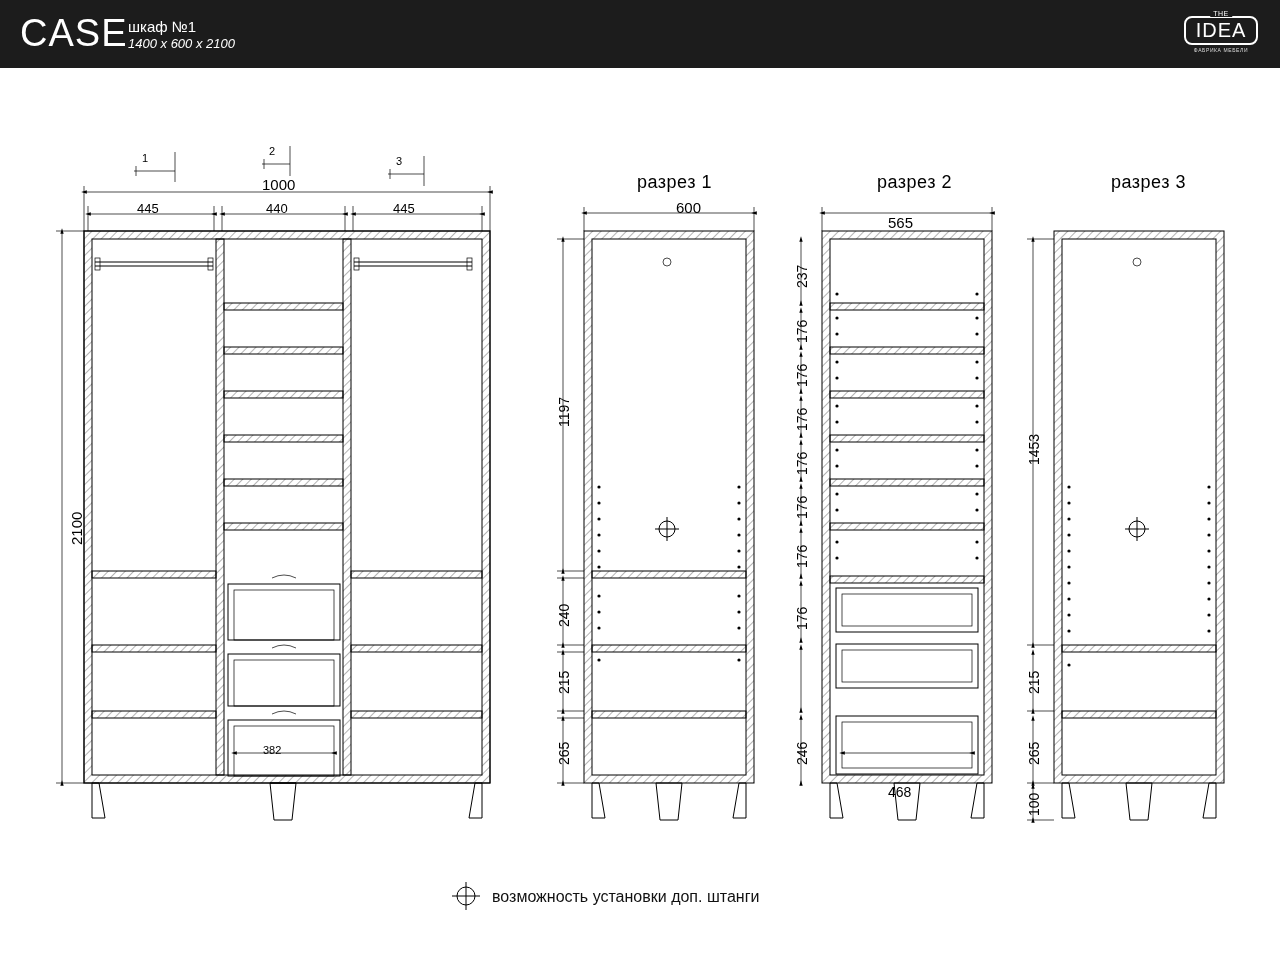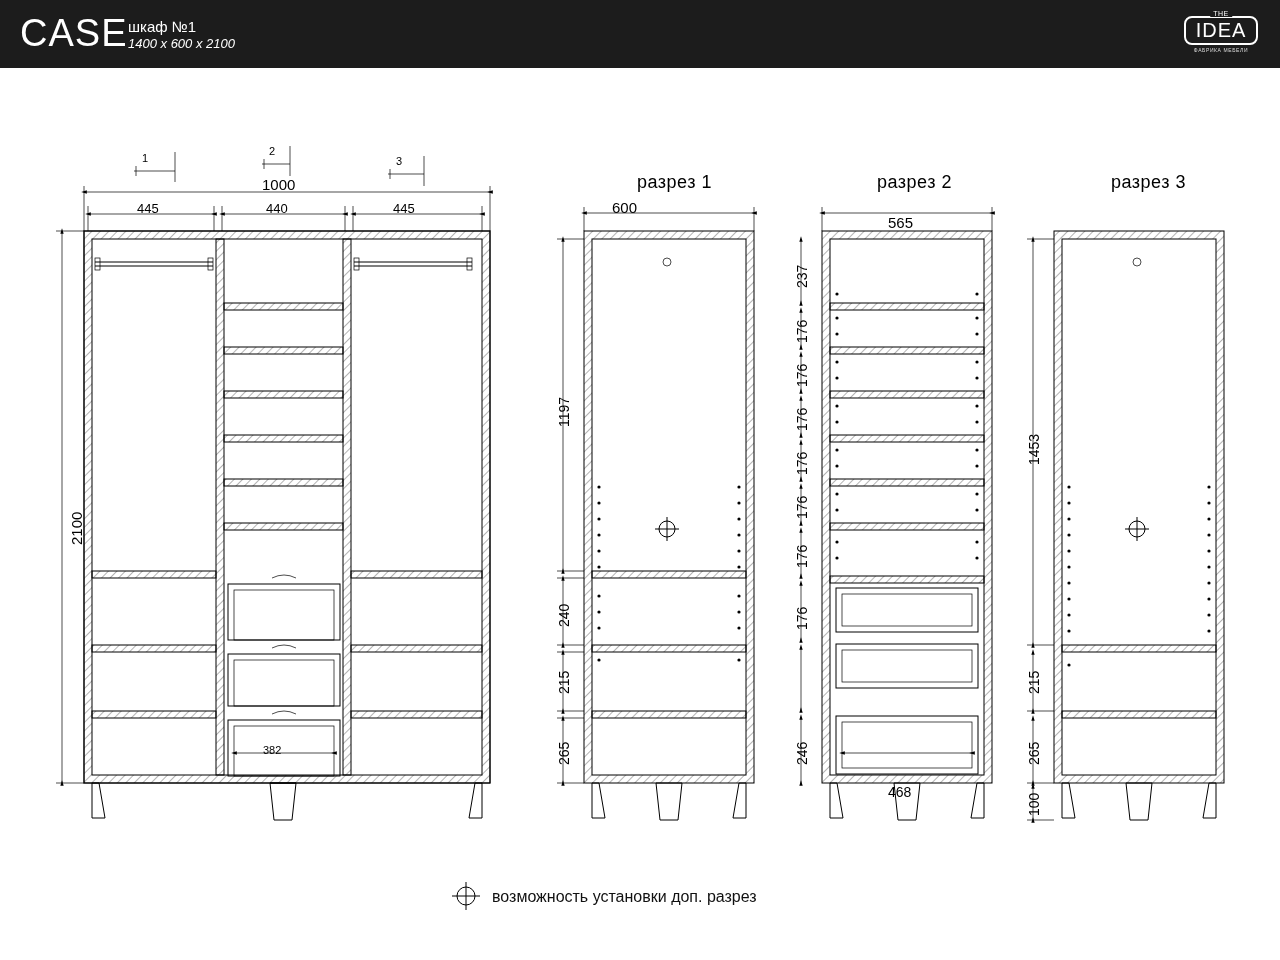--- a/index.html
+++ b/index.html
@@ -379,21 +379,21 @@
   <div class="dim-txt vert" style="left:68px; top:545px; font-size:15px;">2100</div>
   <div class="dim-txt" style="left:142px; top:152px; font-size:11px;">1</div>
   <div class="dim-txt" style="left:269px; top:145px; font-size:11px;">2</div>
   <div class="dim-txt" style="left:396px; top:155px; font-size:11px;">3</div>
   <div class="dim-txt" style="left:263px; top:744px; font-size:11px;">382</div>
 
   <div class="secttl" style="left:637px; top:172px;">разрез 1</div>
   <div class="secttl" style="left:877px; top:172px;">разрез 2</div>
   <div class="secttl" style="left:1111px; top:172px;">разрез 3</div>
 
-  <div class="dim-txt" style="left:612px; top:199px; font-size:15px;">600</div>
+  <div class="dim-txt" style="left:676px; top:199px; font-size:15px;">600</div>
   <div class="dim-txt vert" style="left:556px; top:427px; font-size:14px;">1197</div>
   <div class="dim-txt vert" style="left:556px; top:627px; font-size:14px;">240</div>
   <div class="dim-txt vert" style="left:556px; top:694px; font-size:14px;">215</div>
   <div class="dim-txt vert" style="left:556px; top:765px; font-size:14px;">265</div>
 
   <div class="dim-txt" style="left:888px; top:214px; font-size:15px;text-align:center;">565</div>
   <div class="dim-txt vert" style="left:794px; top:288px; font-size:14px;">237</div>
   <div class="dim-txt vert" style="left:794px; top:343px; font-size:14px;">176</div>
   <div class="dim-txt vert" style="left:794px; top:387px; font-size:14px;">176</div>
   <div class="dim-txt vert" style="left:794px; top:431px; font-size:14px;">176</div>
@@ -402,15 +402,15 @@
   <div class="dim-txt vert" style="left:794px; top:568px; font-size:14px;">176</div>
   <div class="dim-txt vert" style="left:794px; top:630px; font-size:14px;">176</div>
   <div class="dim-txt vert" style="left:794px; top:765px; font-size:14px;">246</div>
   <div class="dim-txt" style="left:888px; top:784px; font-size:14px;">468</div>
 
   <div class="dim-txt vert" style="left:1026px; top:465px; font-size:14px;">1453</div>
   <div class="dim-txt vert" style="left:1026px; top:694px; font-size:14px;">215</div>
   <div class="dim-txt vert" style="left:1026px; top:765px; font-size:14px;">265</div>
   <div class="dim-txt vert" style="left:1026px; top:816px; font-size:14px;">100</div>
 
-  <div id="footer-note">возможность установки доп. разрез</div>
+  <div id="footer-note">возможность установки доп. штанги</div>
 
 </div>
 
 </body></html>

